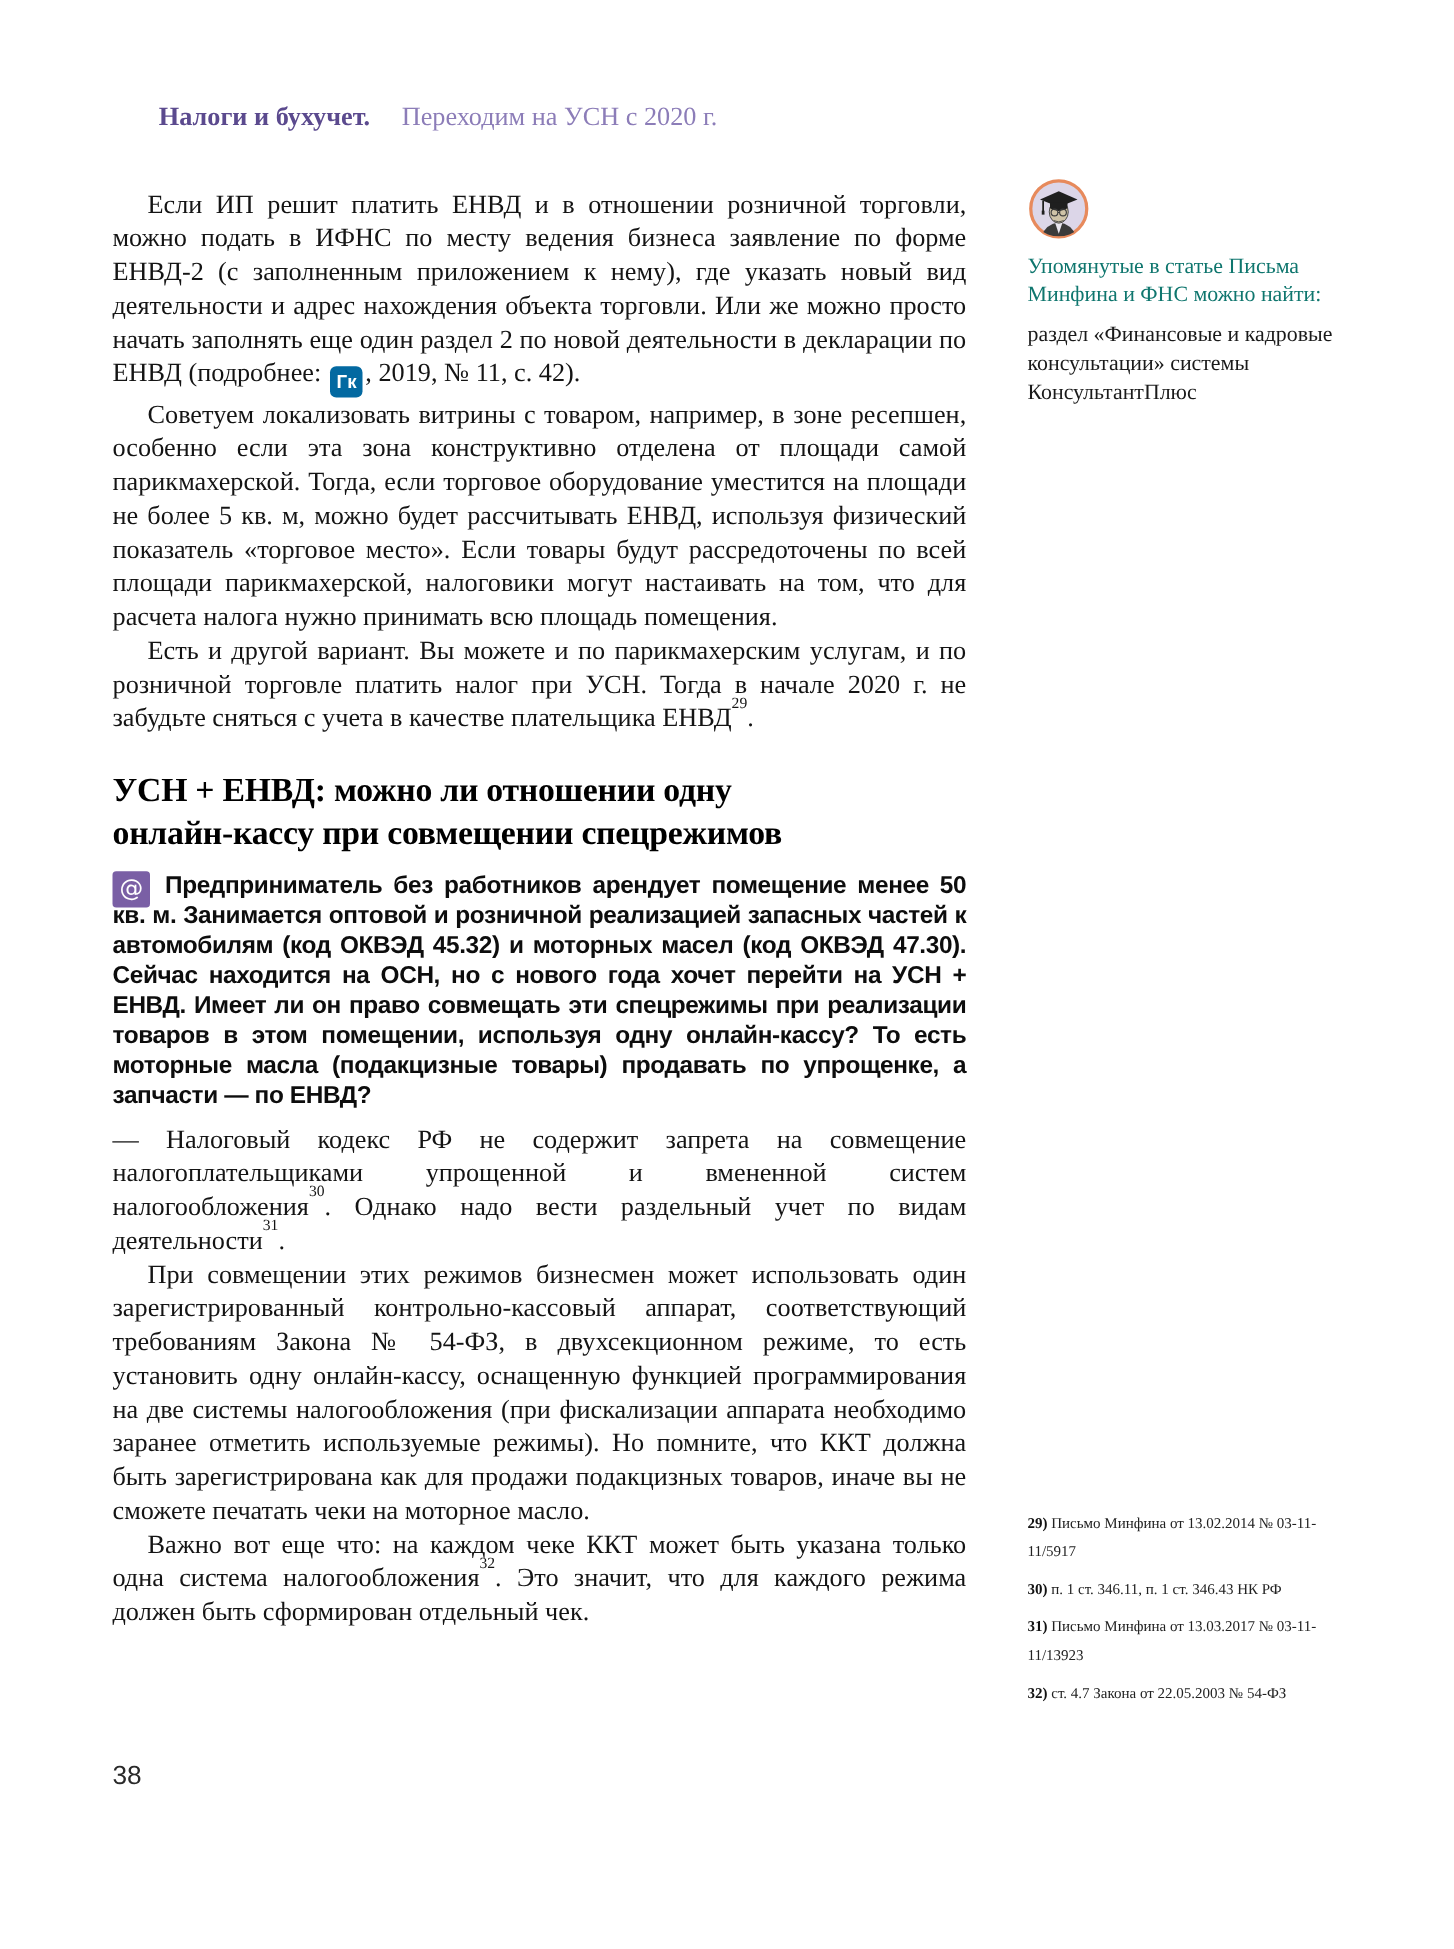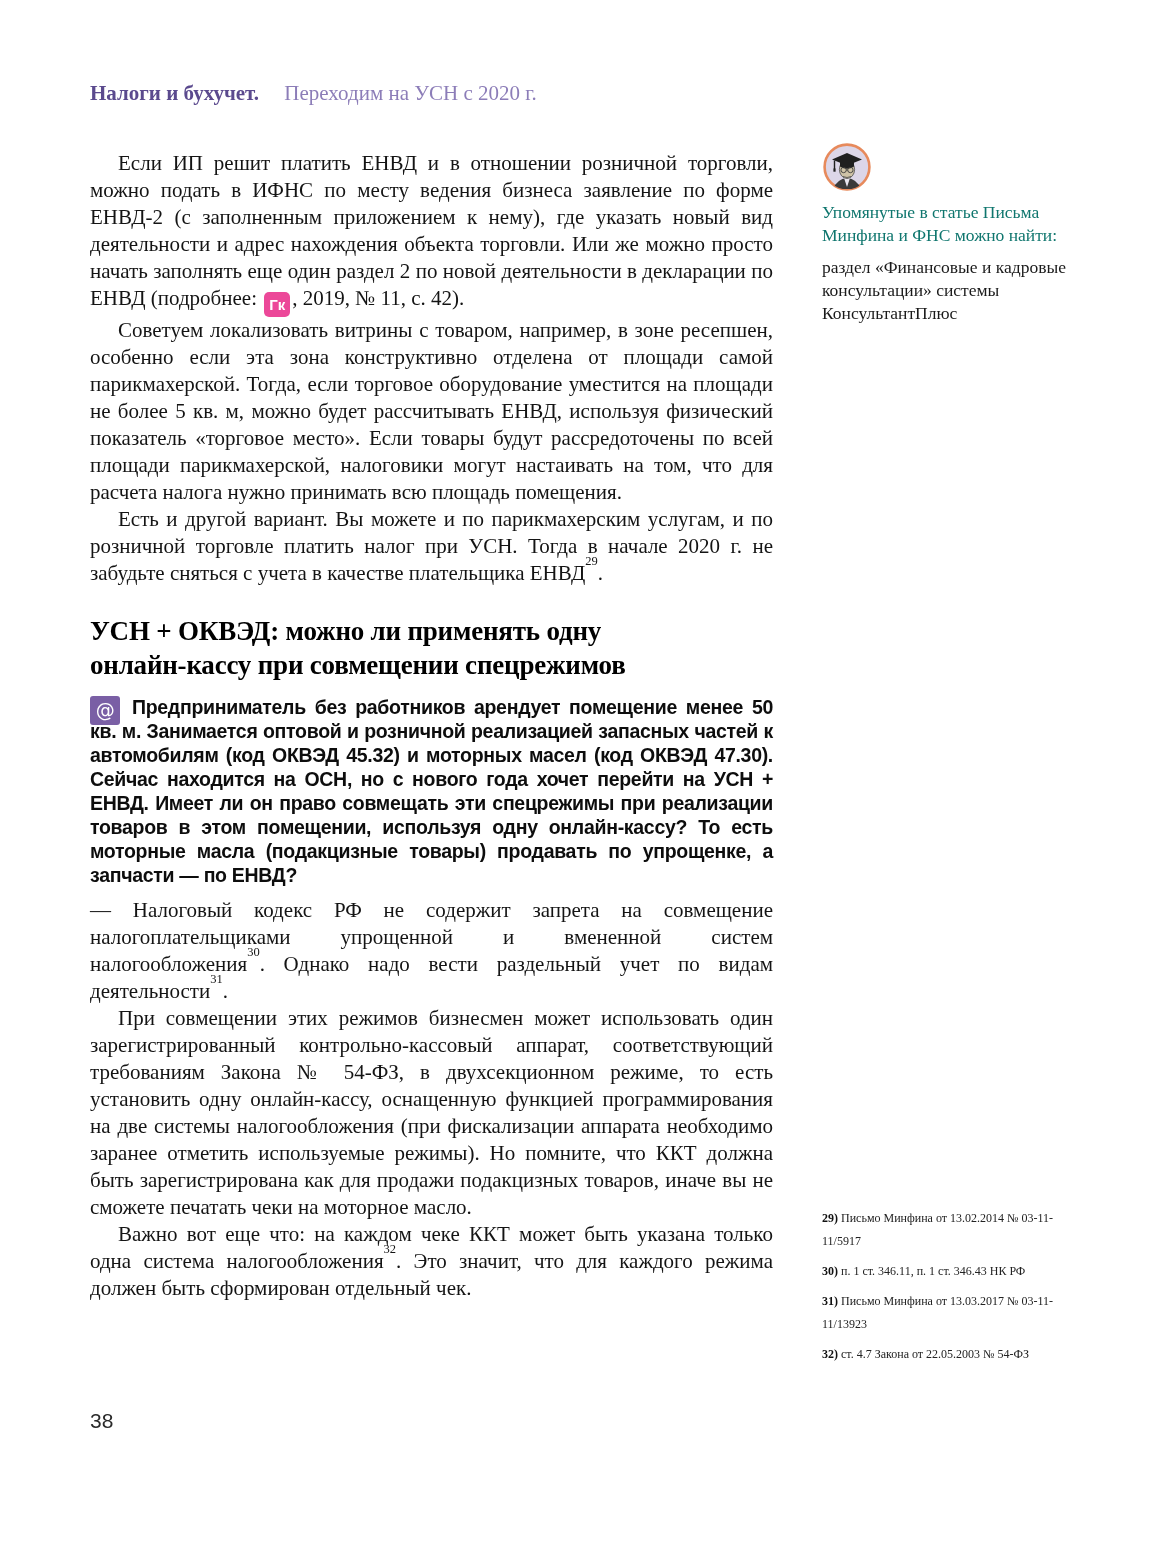--- a/index.html
+++ b/index.html
@@ -3,34 +3,34 @@
 <meta charset="utf-8">
 <style>
   html,body{margin:0;padding:0;}
   body{
     width:1163px;height:1559px;position:relative;background:#ffffff;
     font-family:"Liberation Serif", serif;color:#121212;
     -webkit-font-smoothing:antialiased;
   }
   
   .pg-header{position:absolute;left:90px;top:80px;font-size:21px;line-height:26px;white-space:nowrap;}
-  .pg-header .hd-bold{font-weight:700;color:#5b4a8e;}
+  .pg-header .hd-bold{font-weight:700;color:#5b4a8e;margin-left:37px;}
   .pg-header .hd-rest{font-weight:400;color:#8c7db8;margin-left:20px;}
 
   
   .main-col{position:absolute;left:90px;top:150px;width:683px;}
   p.body-p{
     margin:0;font-size:21px;line-height:27px;text-align:justify;
     text-indent:28px;color:#141414;
   }
   p.body-p.no-indent{text-indent:0;}
   sup.fn{font-size:12.5px;line-height:0;position:relative;top:-7px;letter-spacing:0;}
 
   .gk-badge{
-    display:inline-block;width:26px;height:25px;background:#ec4899;border-radius:5px;
+    display:inline-block;width:26px;height:25px;background:#0369a1;border-radius:5px;
     color:#fff;font-family:"Liberation Sans",sans-serif;font-weight:700;font-size:15px;
     text-align:center;line-height:25px;vertical-align:-5px;margin:0 2px;text-indent:0;
   }
 
   h2.section-heading{
     margin:27px 0 13px 0;font-size:27px;line-height:34px;font-weight:700;color:#000;
     font-family:"Liberation Serif", serif;letter-spacing:-0.2px;
   }
   h2.section-heading span{display:block;}
 
@@ -80,21 +80,21 @@
 <div class="main-col">
 
   <p class="body-p"><span>Если ИП решит платить ЕНВД и в отношении розничной торговли, можно подать в ИФНС по месту ведения бизнеса заявление по форме ЕНВД-2 (с заполненным приложением к нему), где указать новый вид деятельности и адрес нахождения объекта торговли. Или же можно просто начать заполнять еще один раздел 2 по новой деятельности в декларации по ЕНВД (подробнее:</span>
     <span class="gk-badge">Гк</span><span>, 2019, № 11, с. 42).</span></p>
 
   <p class="body-p">Советуем локализовать витрины с товаром, например, в зоне ресепшен, особенно если эта зона конструктивно отделена от площади самой парикмахерской. Тогда, если торговое оборудование уместится на площади не более 5 кв. м, можно будет рассчитывать ЕНВД, используя физический показатель «торговое место». Если товары будут рассредоточены по всей площади парикмахерской, налоговики могут настаивать на том, что для расчета налога нужно принимать всю площадь помещения.</p>
 
   <p class="body-p"><span>Есть и другой вариант. Вы можете и по парикмахерским услугам, и по розничной торговле платить налог при УСН. Тогда в начале 2020 г. не забудьте сняться с учета в качестве плательщика ЕНВД</span><sup class="fn">29</sup><span>.</span></p>
 
   <h2 class="section-heading">
-    <span>УСН + ОКВЭД: можно ли применять одну</span>
+    <span>УСН + ЕНВД: можно ли отношении одну</span>
     <span>онлайн-кассу при совмещении спецрежимов</span>
   </h2>
 
   <p class="question-p">
     <span class="at-badge">@</span><span>Предприниматель без работников арендует помещение менее 50 кв. м. Занимается оптовой и розничной реализацией запасных частей к автомобилям (код ОКВЭД 45.32) и моторных масел (код ОКВЭД 47.30). Сейчас находится на ОСН, но с нового года хочет перейти на УСН + ЕНВД. Имеет ли он право совмещать эти спецрежимы при реализации товаров в этом помещении, используя одну онлайн-кассу? То есть моторные масла (подакцизные товары) продавать по упрощенке, а запчасти — по ЕНВД?</span></p>
 
   <p class="body-p no-indent"><span>— Налоговый кодекс РФ не содержит запрета на совмещение налогоплательщиками упрощенной и вмененной систем налогообложения</span><sup class="fn">30</sup><span>. Однако надо вести раздельный учет по видам деятельности</span><sup class="fn">31</sup><span>.</span></p>
 
   <p class="body-p">При совмещении этих режимов бизнесмен может использовать один зарегистрированный контрольно-кассовый аппарат, соответствующий требованиям Закона № 54-ФЗ, в двухсекционном режиме, то есть установить одну онлайн-кассу, оснащенную функцией программирования на две системы налогообложения (при фискализации аппарата необходимо заранее отметить используемые режимы). Но помните, что ККТ должна быть зарегистрирована как для продажи подакцизных товаров, иначе вы не сможете печатать чеки на моторное масло.</p>
 

